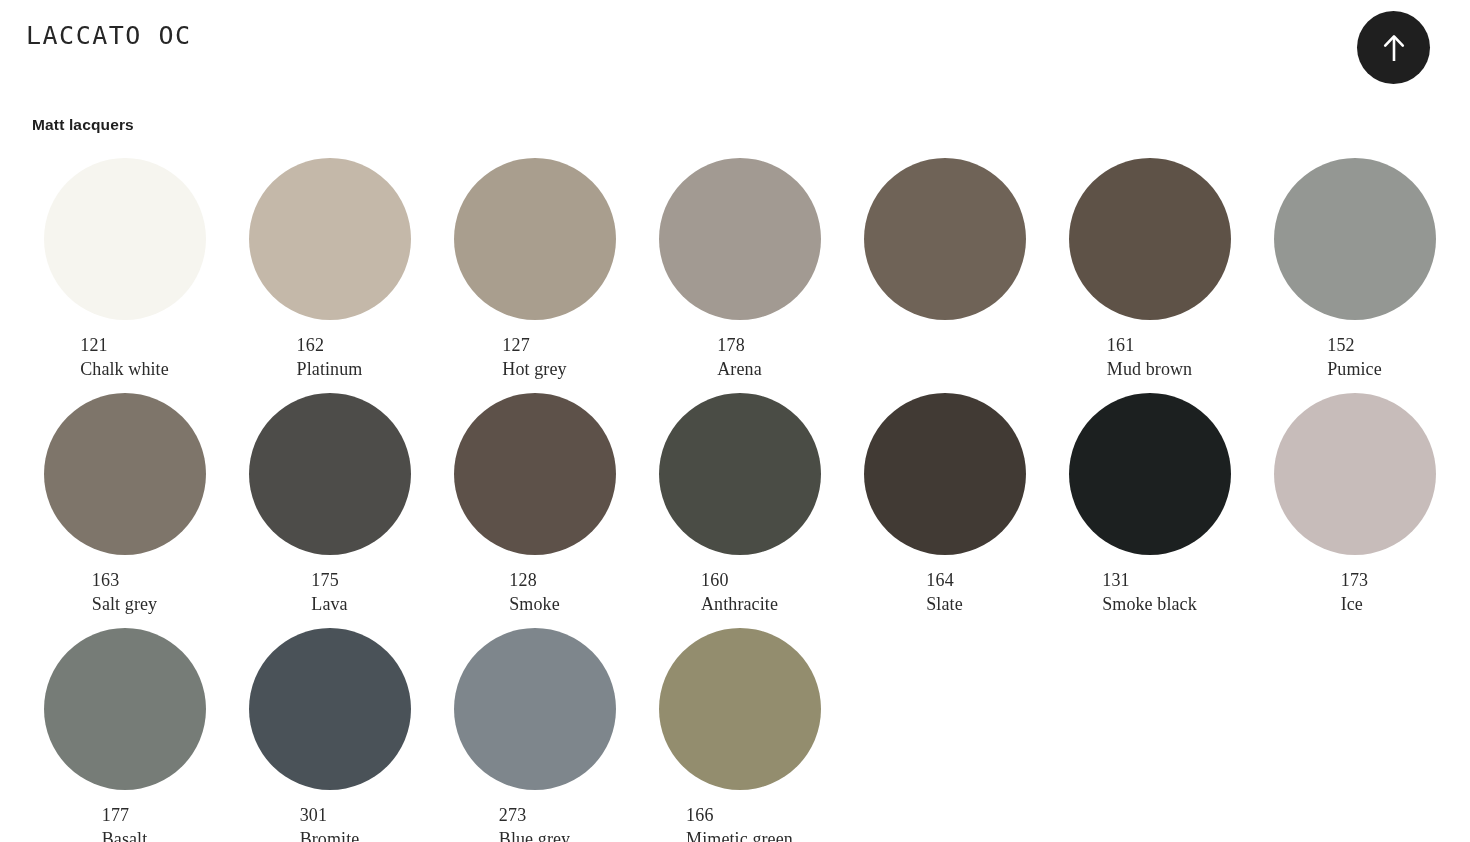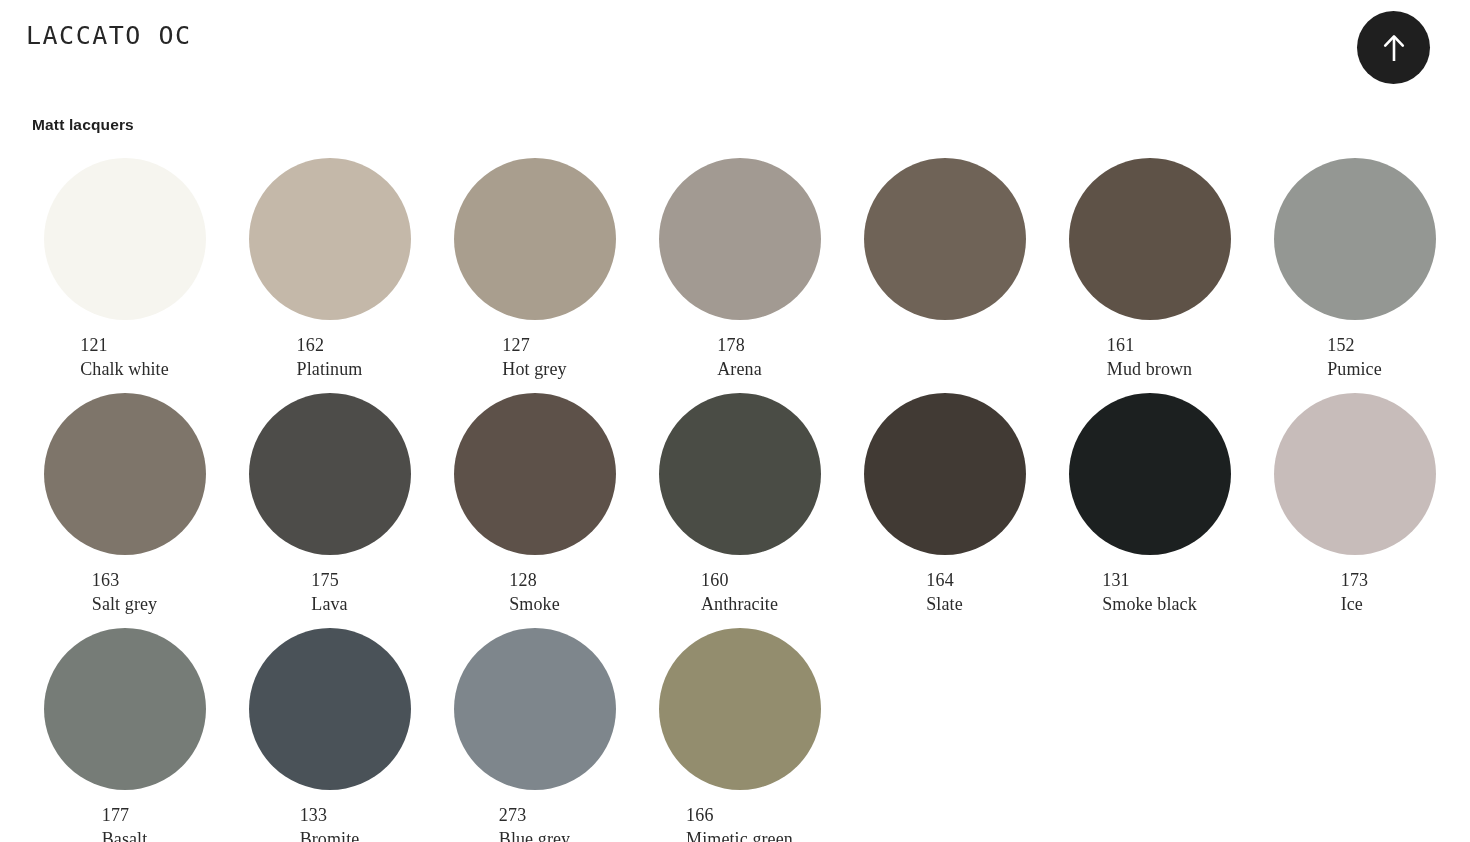--- a/index.html
+++ b/index.html
@@ -225,21 +225,21 @@
     <div class="swatch-cell">
       <div class="swatch-disc" style="background: rgb(118, 124, 119);"></div>
       <div class="swatch-caption">
         <div class="swatch-code">177</div>
         <div class="swatch-name">Basalt</div>
       </div>
     </div>
     <div class="swatch-cell">
       <div class="swatch-disc" style="background: rgb(74, 82, 88);"></div>
       <div class="swatch-caption">
-        <div class="swatch-code">133</div>
+        <div class="swatch-code">301</div>
         <div class="swatch-name">Bromite</div>
       </div>
     </div>
     <div class="swatch-cell">
       <div class="swatch-disc" style="background: rgb(126, 134, 140);"></div>
       <div class="swatch-caption">
         <div class="swatch-code">273</div>
         <div class="swatch-name">Blue grey</div>
       </div>
     </div>

